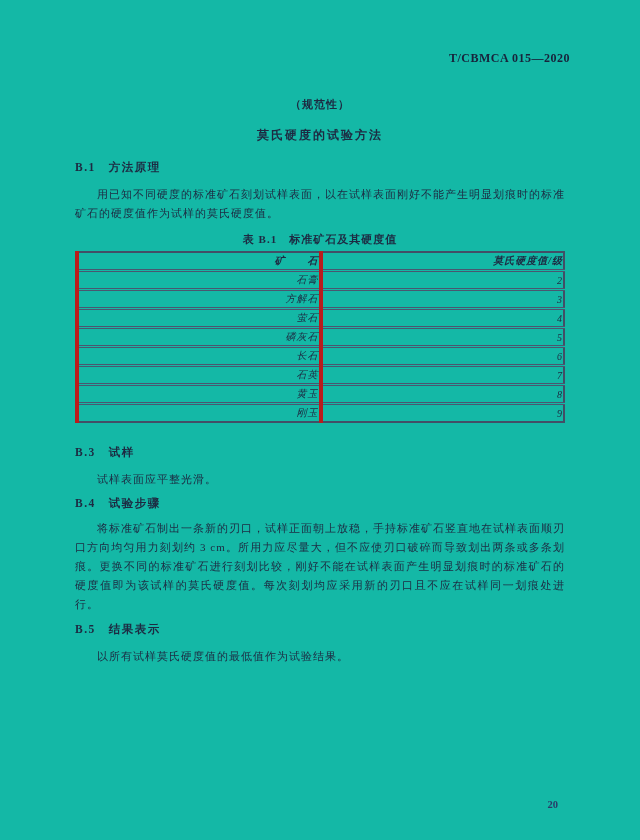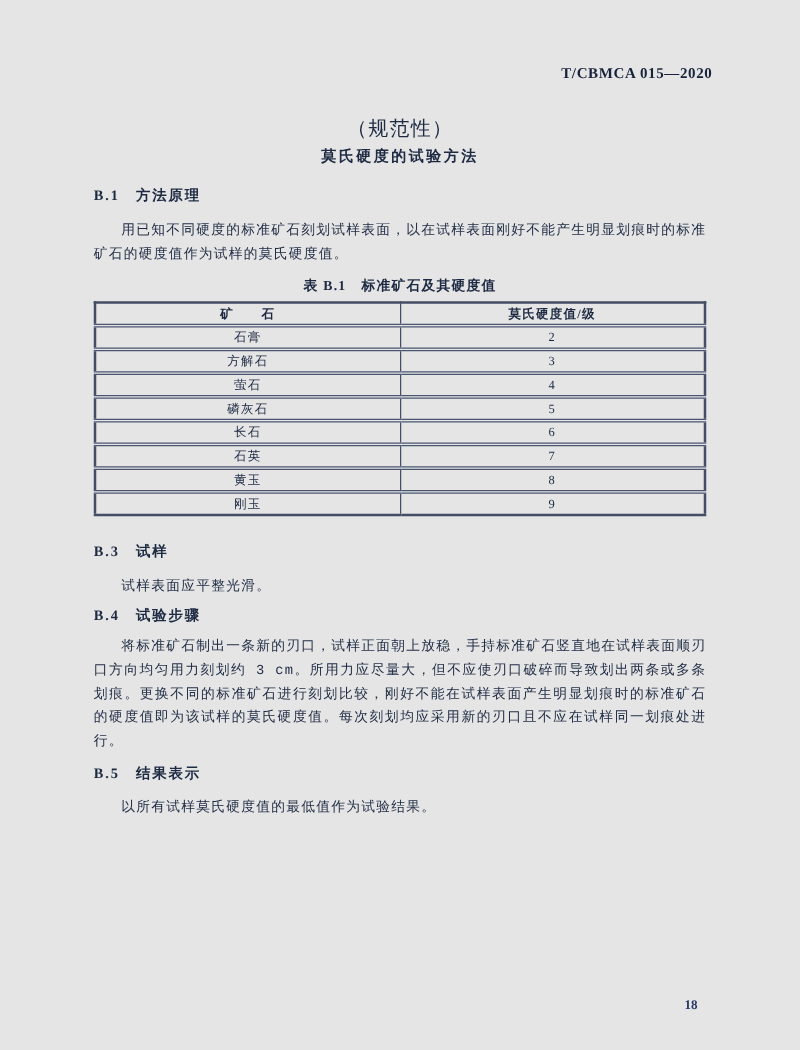--- a/index.html
+++ b/index.html
@@ -4,21 +4,21 @@
 <style>
   html, body {
     margin: 0;
     padding: 0;
     background: #ffffff;
   }
   .page {
     position: relative;
     width: 640px;
     height: 840px;
-    background: #e5e5e5;
+    background: #14b8a6;
     font-family: "Liberation Serif", "DejaVu Serif", serif;
     color: #1d2a42;
     overflow: hidden;
   }
   .header-right {
     position: absolute;
     top: 51px;
     right: 70px;
     font-size: 12px;
     font-weight: bold;
@@ -27,22 +27,22 @@
   }
   .content {
     padding: 96px 75px 0 75px;
   }
   .title-block { text-align: center; }
   .title-l1 {
     font-size: 13px; font-weight: bold; line-height: 17px;
     letter-spacing: 4px; margin-bottom: 4px;
   }
   .title-l2 {
-    font-size: 16px; font-weight: normal; line-height: 16px;
-    letter-spacing: 1px; margin-bottom: 5px;
+    font-size: 11px; font-weight: bold; line-height: 16px;
+    letter-spacing: 1px; margin-bottom: 15px;
   }
   .title-l3 {
     font-size: 12px; font-weight: bold; line-height: 16px;
     letter-spacing: 2px;
   }
   .section-heading {
     font-size: 11.5px; font-weight: bold; line-height: 15px;
     letter-spacing: 1.5px;
   }
   .s1 .section-heading { margin-top: 17px; }
@@ -52,48 +52,49 @@
   .s5 .section-heading { margin-top: 8px; }
   .para {
     margin: 10px 0 0 0;
     font-size: 11px;
     line-height: 19px;
     letter-spacing: 1px;
     text-indent: 2em;
     text-align: justify;
   }
   .s2 .para { margin-top: 7px; }
-  .s4 .para { margin-top: 8px; font-family: Liberation Mono, monospace; }
+  .s4 .para { margin-top: 8px; }
   .table-caption {
     margin-top: 8px;
     text-align: center;
     font-size: 11px;
     font-weight: bold;
     line-height: 16px;
     letter-spacing: 1px;
   }
   table.hardness {
     width: 100%;
     margin-top: 4px;
     border-collapse: collapse;
     table-layout: fixed;
     border: 2px solid #434e66;
   }
   table.hardness th, table.hardness td {
-    border-left: 1px solid #b91c1c;
+    border-left: 4px solid #b91c1c;
     border-right: 1px solid #434e66;
     border-bottom: 3px double #4a5670;
     height: 16px;
     padding: 0;
-    text-align: center;
+    text-align: right;
     vertical-align: middle;
     font-size: 10px;
     letter-spacing: 1px;
     font-weight: normal;
     color: #1d2a42;
+    font-style: italic;
   }
   table.hardness th { font-weight: bold; }
   table.hardness tr:last-child td { border-bottom: 2px solid #434e66; }
   .page-number {
     position: absolute;
     top: 799px;
     right: 82px;
     font-size: 10.5px;
     font-weight: bold;
     color: #2a3a68;
@@ -174,15 +175,15 @@
       <p class="para">将标准矿石制出一条新的刃口，试样正面朝上放稳，手持标准矿石竖直地在试样表面顺刃口方向均匀用力刻划约 3 cm。所用力应尽量大，但不应使刃口破碎而导致划出两条或多条划痕。更换不同的标准矿石进行刻划比较，刚好不能在试样表面产生明显划痕时的标准矿石的硬度值即为该试样的莫氏硬度值。每次刻划均应采用新的刃口且不应在试样同一划痕处进行。</p>
     </div>
 
     <div class="section s5">
       <div class="section-heading">B.5　结果表示</div>
       <p class="para">以所有试样莫氏硬度值的最低值作为试验结果。</p>
     </div>
 
   </div>
 
-  <div class="page-number">18</div>
+  <div class="page-number">20</div>
 
 </div>
 
 </body></html>

